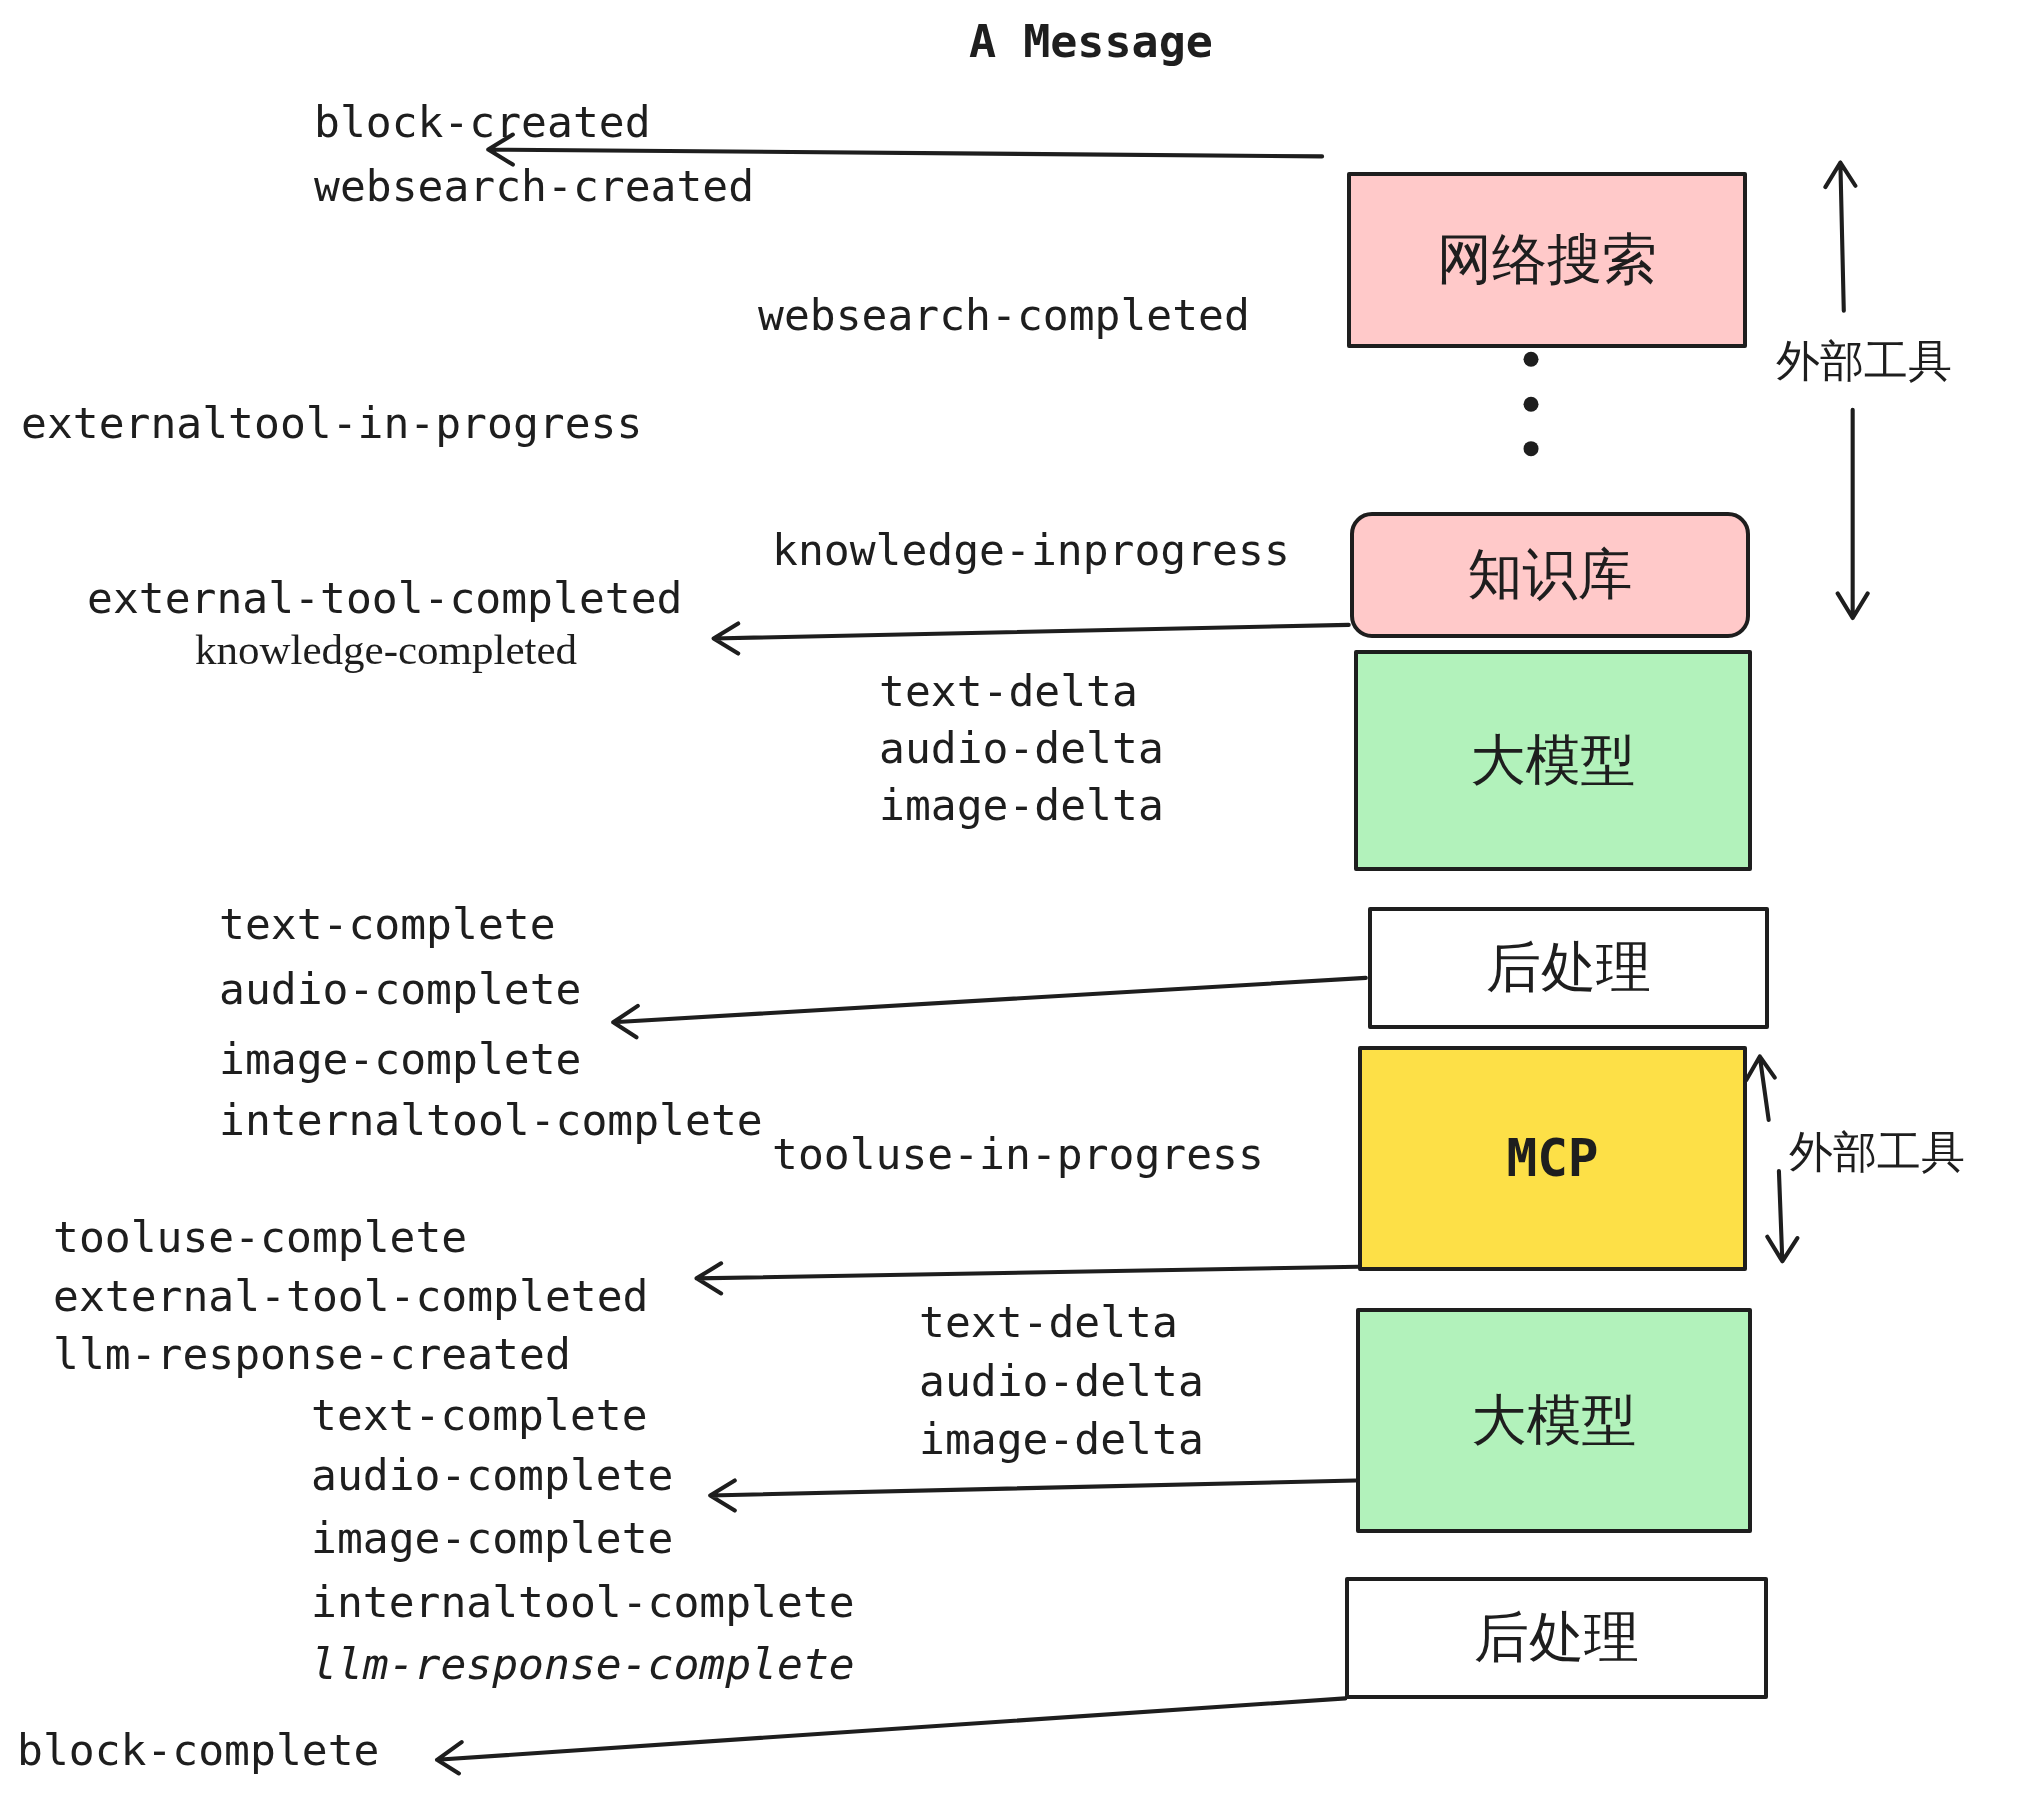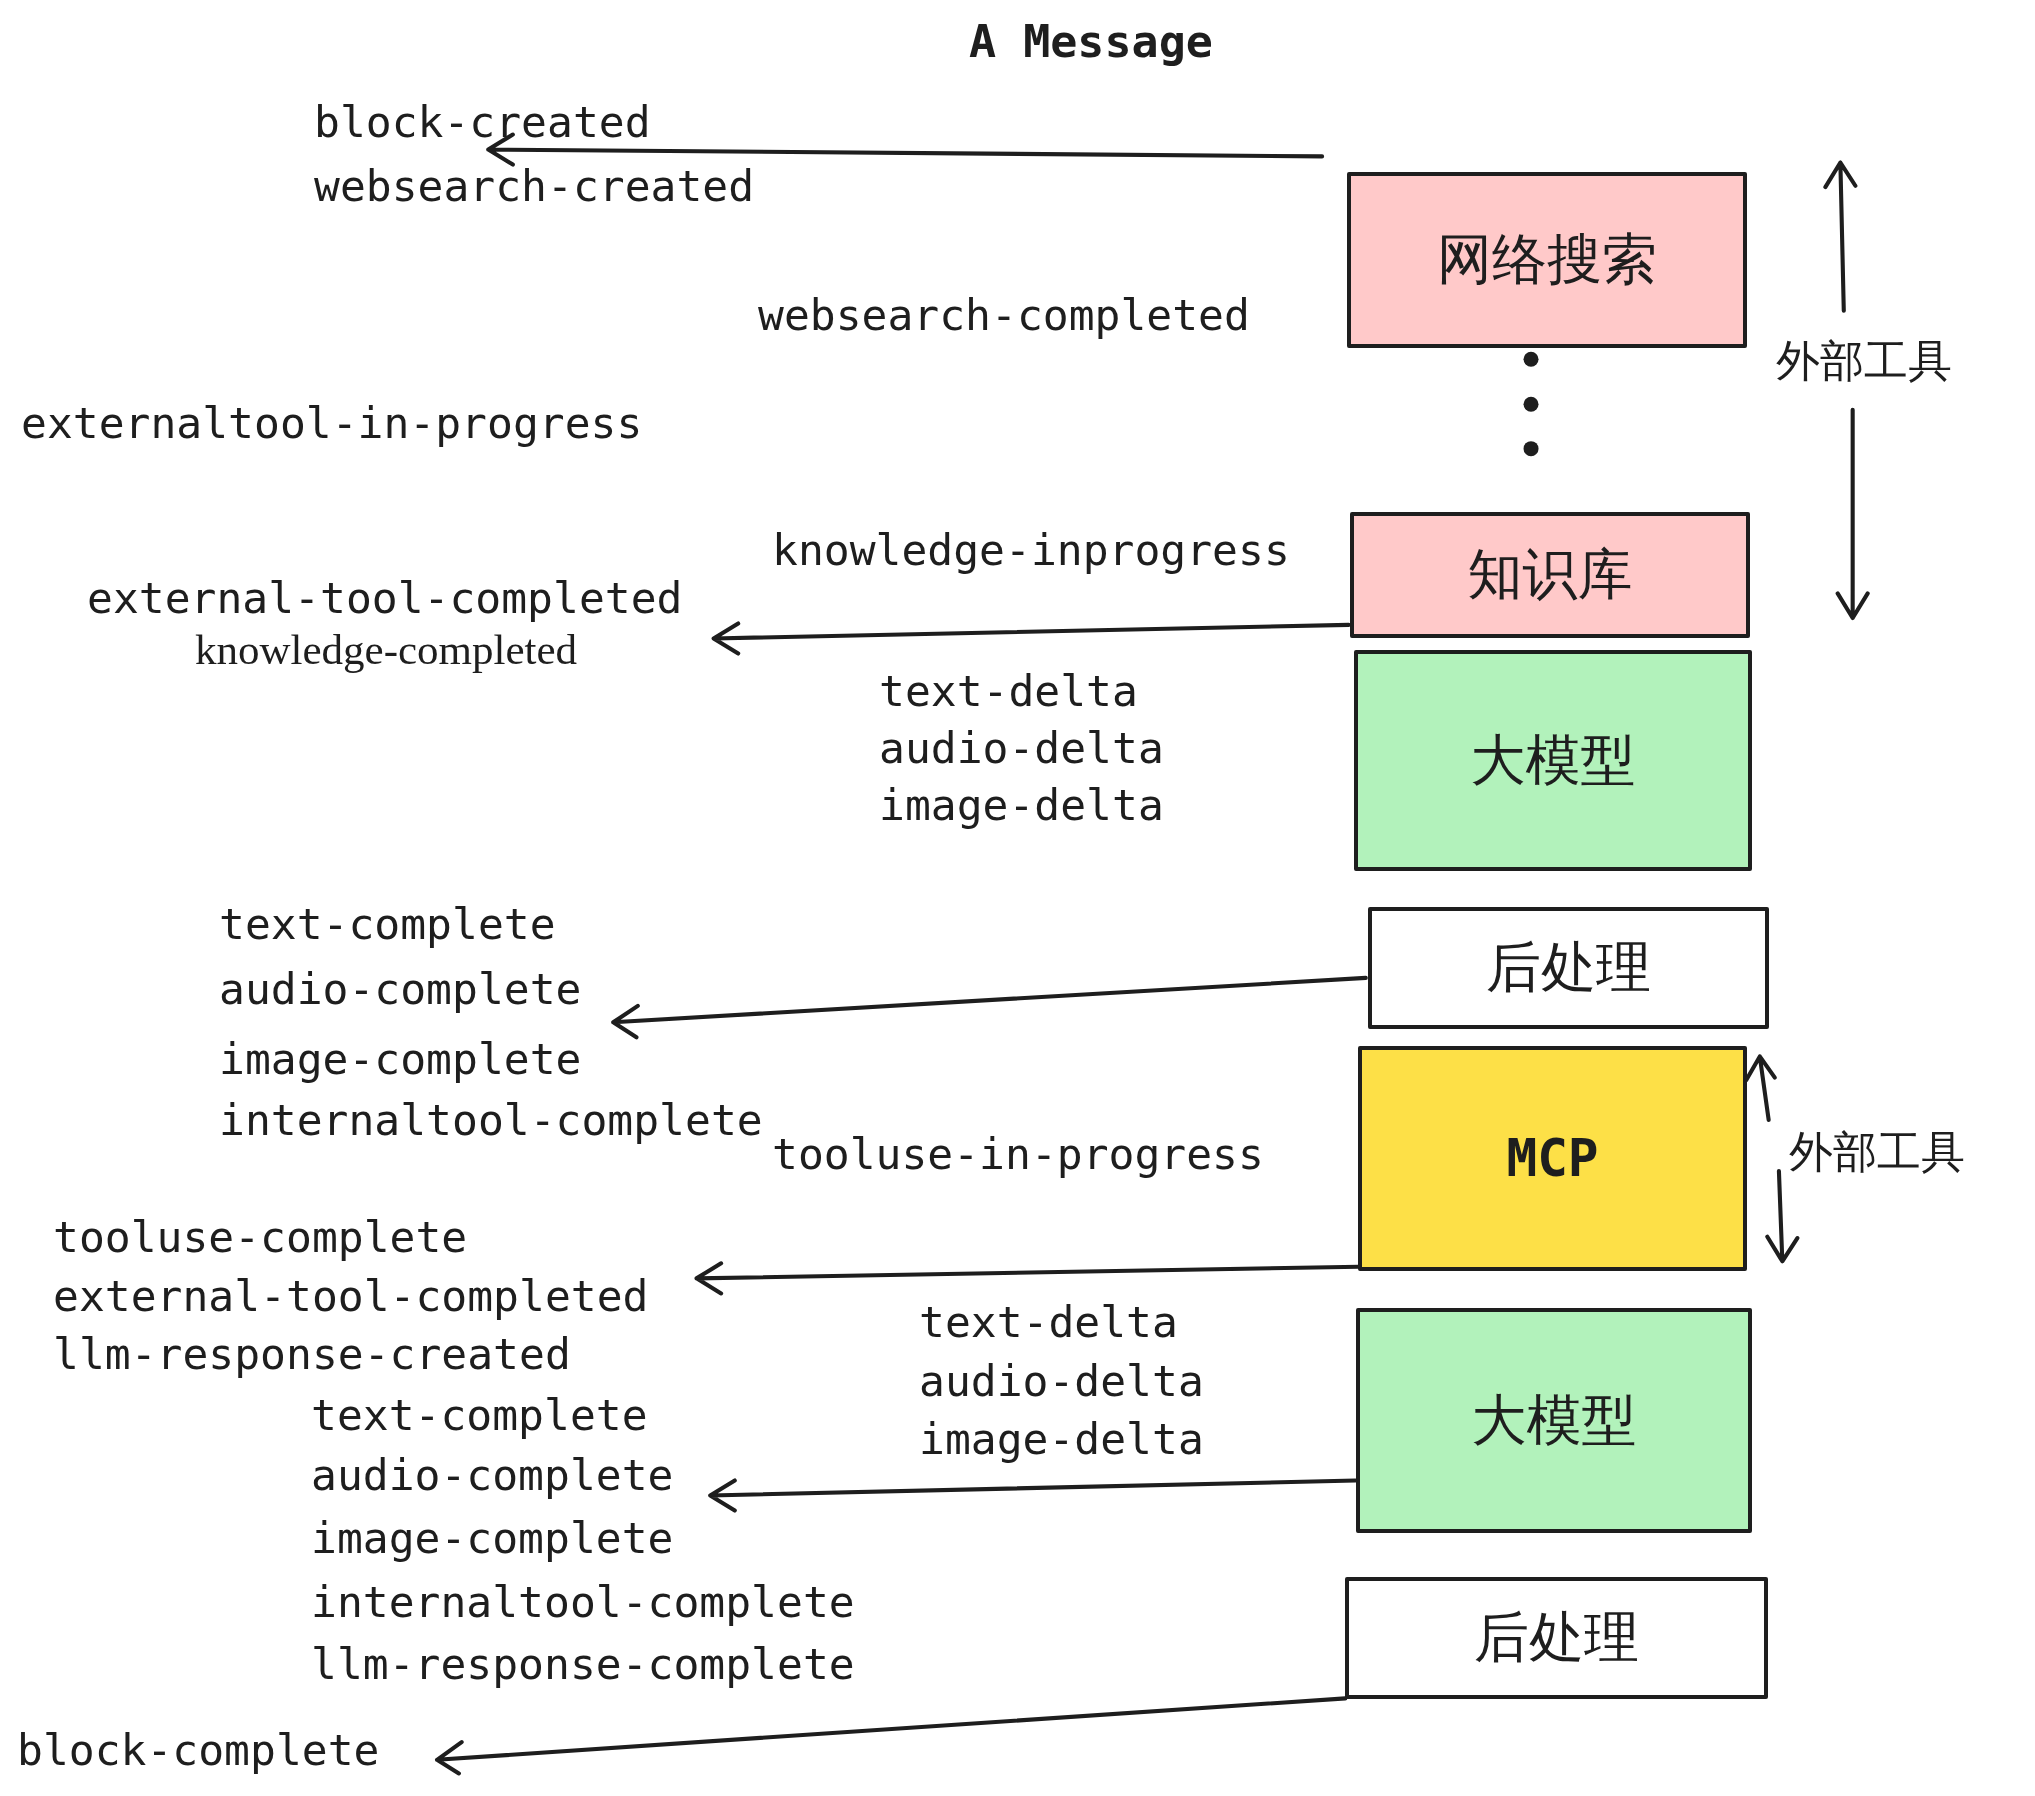--- a/index.html
+++ b/index.html
@@ -53,21 +53,21 @@
 </style>
 </head>
 <body>
 
 <div class="canvas">
 
   <div class="title" style="left:969px;top:13.7px;">A Message</div>
 
   <div class="box" style="left: 1347px; top: 172px; width: 400px; height: 176px; background: rgb(255, 201, 201);" title="网络搜索">网络搜索</div>
 
-  <div class="box" style="left: 1350px; top: 512px; width: 400px; height: 126px; background: rgb(255, 201, 201);">知识库</div>
+  <div class="box" style="left: 1350px; top: 512px; width: 400px; height: 126px; background: rgb(255, 201, 201); border-radius: 22px;">知识库</div>
 
   <div class="box" style="left: 1354px; top: 650px; width: 398px; height: 221px; background: rgb(178, 242, 187);">大模型</div>
 
   <div class="box" style="left: 1368px; top: 907px; width: 401px; height: 122px; background: rgb(255, 255, 255);">后处理</div>
 
   <div class="box mono" style="left: 1358px; top: 1046px; width: 389px; height: 225px; background: #fde047;">MCP</div>
 
   <div class="box" style="left: 1356px; top: 1308px; width: 396px; height: 225px; background: rgb(178, 242, 187);">大模型</div>
 
   <div class="box" style="left: 1345px; top: 1577px; width: 423px; height: 122px; background: rgb(255, 255, 255);">后处理</div>
@@ -95,21 +95,21 @@
   <div class="event" style="left:53px;top:1324px;">llm-response-created</div>
 
   <div class="event" style="left:919px;top:1292px;">text-delta</div>
   <div class="event" style="left:919px;top:1351px;">audio-delta</div>
   <div class="event" style="left:919px;top:1409px;">image-delta</div>
 
   <div class="event" style="left:311px;top:1385px;">text-complete</div>
   <div class="event" style="left:311px;top:1445px;">audio-complete</div>
   <div class="event" style="left:311px;top:1508px;">image-complete</div>
   <div class="event" style="left:311px;top:1572px;">internaltool-complete</div>
-  <div class="event" style="left:311px;top:1634px;">llm-response-complete</div>
+  <div class="event" style="left:311px;top:1634px;font-style:italic;">llm-response-complete</div>
   <div class="event" style="left:17px;top:1720px;">block-complete</div>
 
   <div class="side-label" style="left:1776px;top:332px;">外部工具</div>
   <div class="side-label" style="left:1789px;top:1123px;">外部工具</div>
 
   <svg class="overlay" width="2035" height="1796" viewBox="0 0 2980 2630">
 
     <g>
       <circle cx="2242" cy="526" r="11"></circle>
       <circle cx="2242" cy="592" r="11"></circle>

